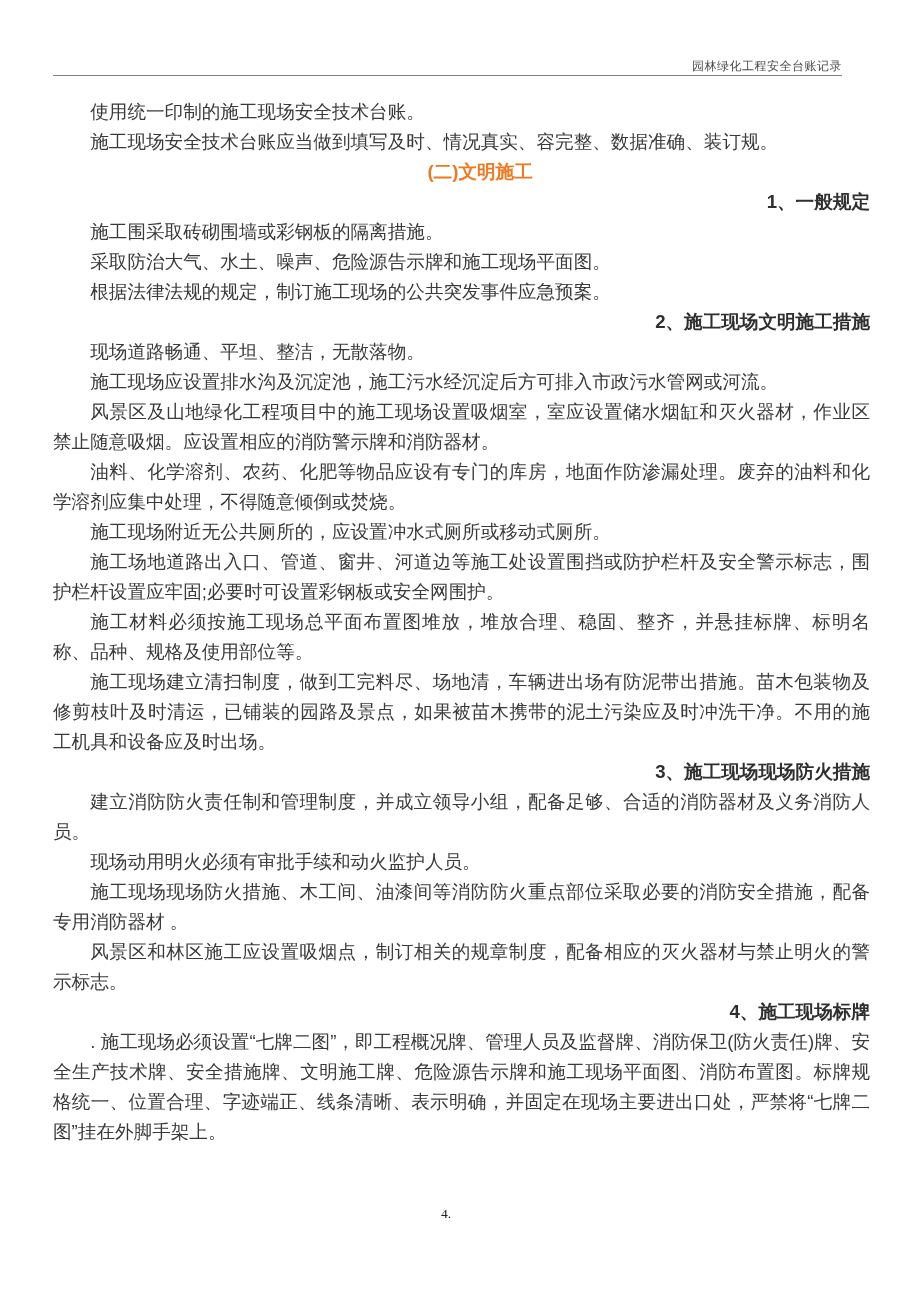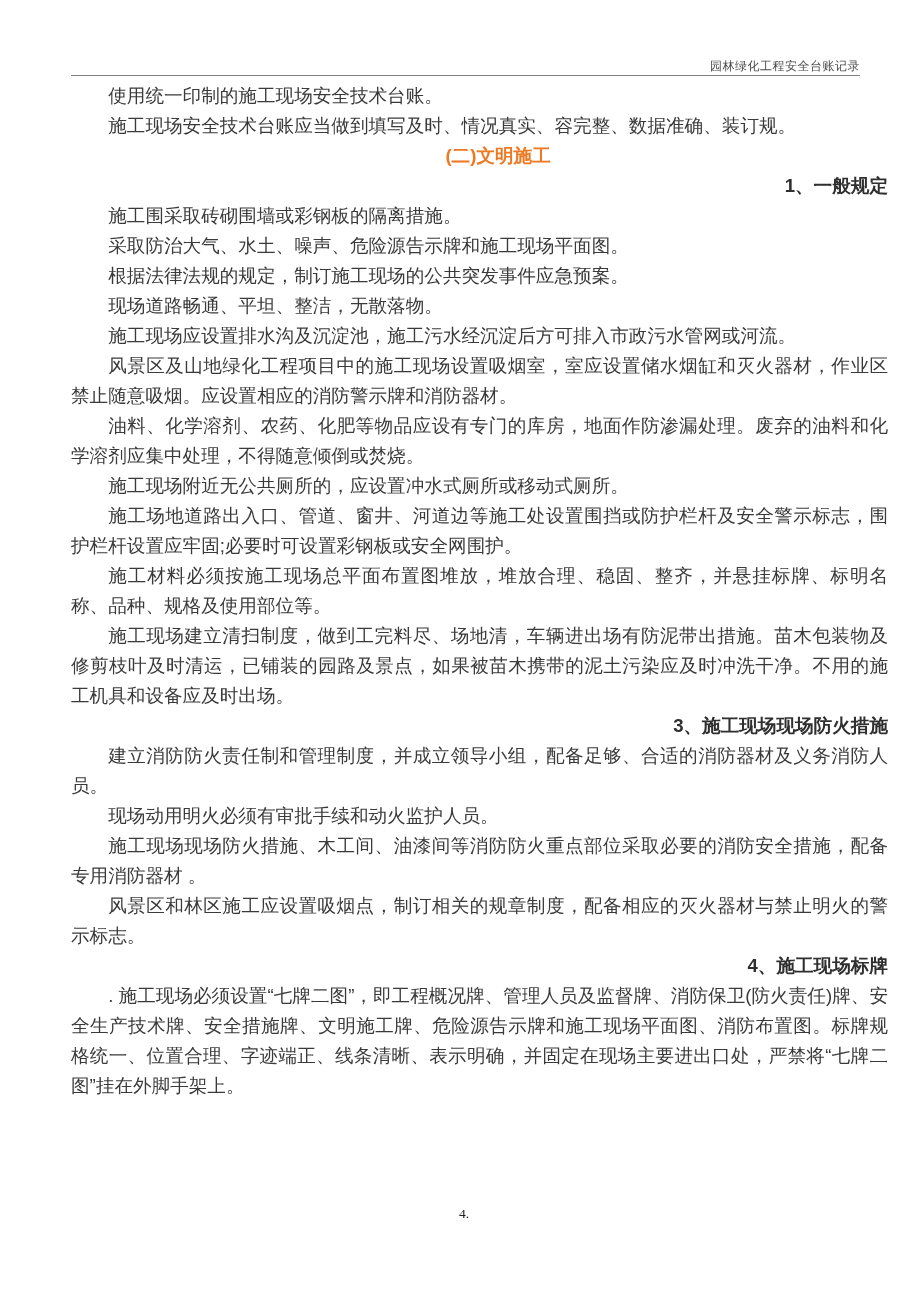--- a/index.html
+++ b/index.html
@@ -4,21 +4,20 @@
 <style>
   * { margin: 0; padding: 0; box-sizing: border-box; }
   html, body { background: #ffffff; }
   .page {
     position: relative;
     width: 892px;
     height: 1302px;
     background: #ffffff;
     font-family: "Liberation Sans", sans-serif;
     overflow: hidden;
-    margin-left: 18px;
   }
   .header-title {
     position: absolute;
     top: 58px;
     right: 50px;
     font-family: "Liberation Serif", serif;
     font-size: 12px;
     color: #4a4a4a;
     letter-spacing: 0.5px;
     white-space: nowrap;
@@ -27,21 +26,21 @@
     position: absolute;
     left: 53px;
     right: 50px;
     top: 75px;
     height: 0;
     border-top: 1px solid #7f7f7f;
   }
   .doc-body {
     position: absolute;
     left: 53px;
-    top: 81px;
+    top: 97px;
     width: 817px;
     font-size: 18.6px;
     line-height: 30px;
     color: #3a3a3a;
     text-align: justify;
   }
   .block { text-indent: 2em; margin: 0; }
   .block.section-heading {
     color: #ee7923;
     font-weight: bold;
@@ -70,20 +69,21 @@
   <div class="header-title">园林绿化工程安全台账记录</div>
   <div class="header-rule"></div>
   <div class="doc-body">
       <p class="block body">使用统一印制的施工现场安全技术台账。</p>
       <p class="block body">施工现场安全技术台账应当做到填写及时、情况真实、容完整、数据准确、装订规。</p>
       <p class="block section-heading">(二)文明施工</p>
       <p class="block sub-heading">1、一般规定</p>
       <p class="block body">施工围采取砖砌围墙或彩钢板的隔离措施。</p>
       <p class="block body">采取防治大气、水土、噪声、危险源告示牌和施工现场平面图。</p>
       <p class="block body">根据法律法规的规定，制订施工现场的公共突发事件应急预案。</p>
+      <p class="block sub-heading">2、施工现场文明施工措施</p>
       <p class="block body">现场道路畅通、平坦、整洁，无散落物。</p>
       <p class="block body">施工现场应设置排水沟及沉淀池，施工污水经沉淀后方可排入市政污水管网或河流。</p>
       <p class="block body">风景区及山地绿化工程项目中的施工现场设置吸烟室，室应设置储水烟缸和灭火器材，作业区禁止随意吸烟。应设置相应的消防警示牌和消防器材。</p>
       <p class="block body">油料、化学溶剂、农药、化肥等物品应设有专门的库房，地面作防渗漏处理。废弃的油料和化学溶剂应集中处理，不得随意倾倒或焚烧。</p>
       <p class="block body">施工现场附近无公共厕所的，应设置冲水式厕所或移动式厕所。</p>
       <p class="block body">施工场地道路出入口、管道、窗井、河道边等施工处设置围挡或防护栏杆及安全警示标志，围护栏杆设置应牢固;必要时可设置彩钢板或安全网围护。</p>
       <p class="block body">施工材料必须按施工现场总平面布置图堆放，堆放合理、稳固、整齐，并悬挂标牌、标明名称、品种、规格及使用部位等。</p>
       <p class="block body">施工现场建立清扫制度，做到工完料尽、场地清，车辆进出场有防泥带出措施。苗木包装物及修剪枝叶及时清运，已铺装的园路及景点，如果被苗木携带的泥土污染应及时冲洗干净。不用的施工机具和设备应及时出场。</p>
       <p class="block sub-heading">3、施工现场现场防火措施</p>
       <p class="block body">建立消防防火责任制和管理制度，并成立领导小组，配备足够、合适的消防器材及义务消防人员。</p>

